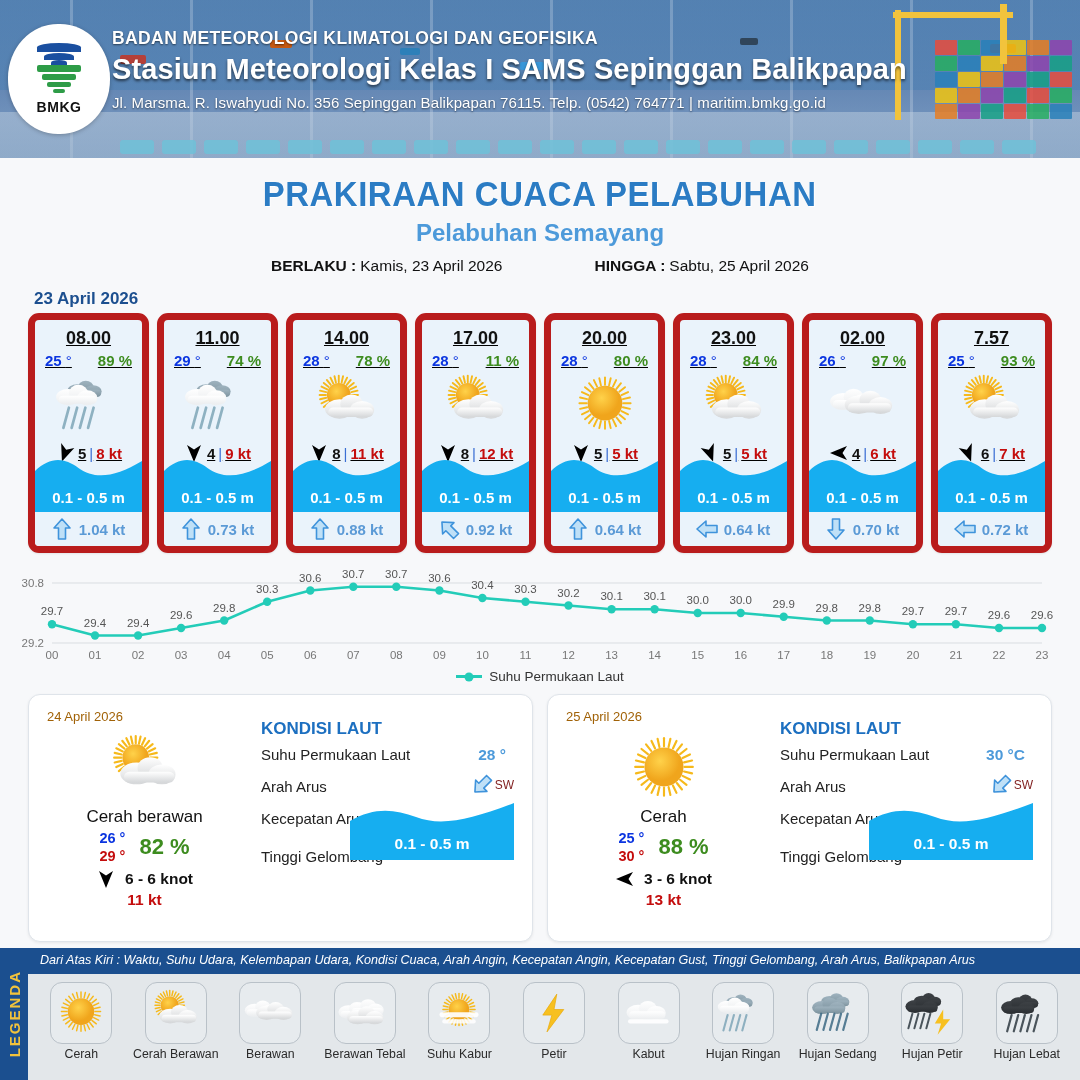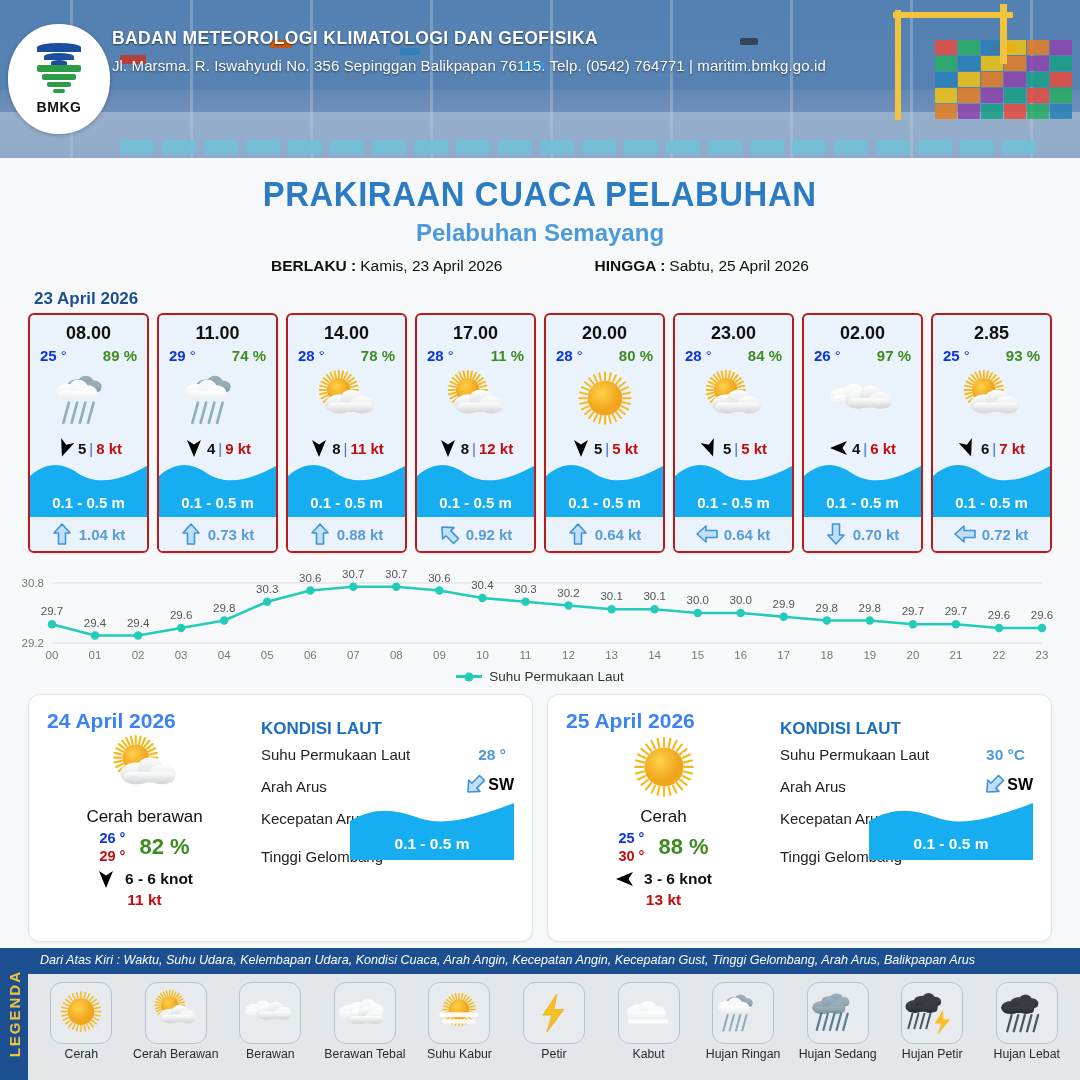--- a/index.html
+++ b/index.html
@@ -93,23 +93,24 @@
   .valid-row span { margin-left:4px; }
 
   
   .date-label {
     margin:14px 0 4px 34px; font-size:17px; font-weight:bold; color:#1c4f8f;
   }
 
   
   .cards { display:flex; gap:8px; padding:0 28px; }
   .card {
-    width:128px; background:#eaf3fb; border:2px solid #b91c1c;
-    border-radius:6px; overflow:hidden; position:relative; height:240px;
+    width:128px; background:#eaf3fb; border:7px solid #b91c1c;
+    border-radius:11px; overflow:hidden; position:relative; height:240px;
     box-shadow:0 1px 2px rgba(0,0,0,.08);
+    text-decoration:underline;
   }
   .c-time { text-align:center; font-size:18px; font-weight:bold; color:#111; margin-top:8px; }
   .c-th { display:flex; justify-content:space-between; padding:3px 10px 0; }
   .c-temp { font-size:15px; font-weight:bold; color:#0b35e0; }
   .c-temp i { font-style:normal; font-weight:normal; }
   .c-hum { font-size:15px; font-weight:bold; color:#3d8c1f; }
   .c-icon { height:68px; display:flex; align-items:center; justify-content:center; margin-top:2px; }
   .c-wind {
     display:flex; align-items:center; justify-content:center; gap:3px;
     margin-top:4px; font-size:15px; font-weight:bold; color:#111;
@@ -140,39 +141,39 @@
     content:""; position:absolute; left:50%; top:50%; transform:translate(-50%,-50%);
     width:9px; height:9px; border-radius:50%; background:#23ccb8;
   }
 
   
   .days { display:flex; gap:14px; padding:0 28px; margin-top:10px; }
   .day {
     flex:1; background:#fff; border:1px solid #dfe4ea; border-radius:12px;
     height:248px; position:relative; box-shadow:0 1px 3px rgba(0,0,0,.07);
   }
-  .d-date { position:absolute; left:18px; top:14px; font-size:21px; font-weight:bold; color:#3b82f6; }
+  .d-date { position:absolute; left:18px; top:14px; font-size:13px; font-weight:normal; color:#a16207; }
   .d-left { position:absolute; left:8px; top:38px; width:215px; text-align:center; }
   .d-ico { height:72px; display:flex; align-items:center; justify-content:center; }
   .d-cond { font-size:17px; color:#111; margin-top:2px; }
   .d-temps { display:flex; align-items:center; justify-content:center; gap:14px; margin-top:3px; }
   .d-tcol { text-align:left; }
   .d-min { font-size:14.5px; font-weight:bold; color:#0b35e0; }
   .d-max { font-size:14.5px; font-weight:bold; color:#c40d0d; margin-top:2px; }
   .d-hum { font-size:22px; font-weight:bold; color:#3d8c1f; }
   .d-wind { display:flex; align-items:center; justify-content:center; gap:9px; margin-top:5px; font-size:15.5px; font-weight:bold; color:#111; }
   .d-gust { font-size:15.5px; font-weight:bold; color:#c40d0d; margin-top:2px; }
 
   .d-right { position:absolute; left:232px; top:24px; right:12px; }
   .d-sea-title { font-size:17px; font-weight:bold; color:#1c6fc0; margin-bottom:7px; }
   .d-row { position:relative; height:32px; font-size:15px; color:#222; }
   .d-val { position:absolute; right:14px; top:0; font-size:15.5px; font-weight:bold; color:#4d9ada; }
   .d-cur-speed { text-align:right; padding-right:10px; font-size:15.5px; font-weight:bold; color:#4d9ada; margin:-6px 0 2px; }
   .d-arah { position:absolute; right:6px; top:-4px; display:flex; align-items:center; gap:3px; }
-  .d-sw { font-size:16px; font-weight:bold; color:#000000; }
+  .d-sw { font-size:12px; font-weight:normal; color:#7f1d1d; }
   .d-wave { position:absolute; right:6px; bottom:8px; width:164px; }
   .d-wave-top { display:block; width:100%; height:26px; }
   .d-wave-body {
     background:#16aef0; height:32px; display:flex; align-items:center; justify-content:center;
     color:#fff; font-size:15.5px; font-weight:bold; margin-top:-1px;
   }
 
   
   .legenda {
     position:absolute; left:0; bottom:0; width:1080px; height:132px;
@@ -292,20 +293,21 @@
       <span style="width:44px;height:7px;top:0;"></span>
       <span style="width:34px;height:6px;top:9px;"></span>
       <span style="width:24px;height:5px;top:17px;"></span>
       <span style="width:12px;height:4px;top:24px;"></span>
     </div>
     <div class="txt">BMKG</div>
   </div>
 
   <div class="hdr-text">
     <div class="hdr-l1">BADAN METEOROLOGI KLIMATOLOGI DAN GEOFISIKA</div>
+    <div class="hdr-l2">Stasiun Meteorologi Kelas I SAMS Sepinggan Balikpapan</div>
     <div class="hdr-l3">Jl. Marsma. R. Iswahyudi No. 356 Sepinggan Balikpapan 76115. Telp. (0542) 764771 | maritim.bmkg.go.id</div>
   </div>
 </div>
 
 <div class="title-wrap">
   <div class="title-main">PRAKIRAAN CUACA PELABUHAN</div>
   <div class="title-sub">Pelabuhan Semayang</div>
   <div class="valid-row">
     <div>
       <b>BERLAKU :</b><span>Kamis, 23 April 2026</span>
@@ -889,21 +891,21 @@
         <span>
             <svg width="20" height="22" viewBox="0 0 20 22" style="transform:rotate(180deg)">
     <path d="M10 1 L18 10 L13.5 10 L13.5 21 L6.5 21 L6.5 10 L2 10 Z" fill="#bfe0f7" stroke="#3f93db" stroke-width="1.6" stroke-linejoin="round"></path>
             </svg>
           </span>
         <span>0.70 kt</span>
       </div>
     </div>
     </div>
     <div class="card">
-    <div class="c-time">2.85</div>
+    <div class="c-time">7.57</div>
     <div class="c-th">
       <span class="c-temp">25 <i>°</i></span>
       <span class="c-hum">93 %</span>
     </div>
     <div class="c-icon">
         <svg width="74" height="64" viewBox="0 0 80 70">
           <defs>
    <radialGradient id="sunG" cx="40%" cy="35%">
               <stop offset="0%" stop-color="#ffd24a"></stop>
               <stop offset="100%" stop-color="#f0a51c"></stop>

